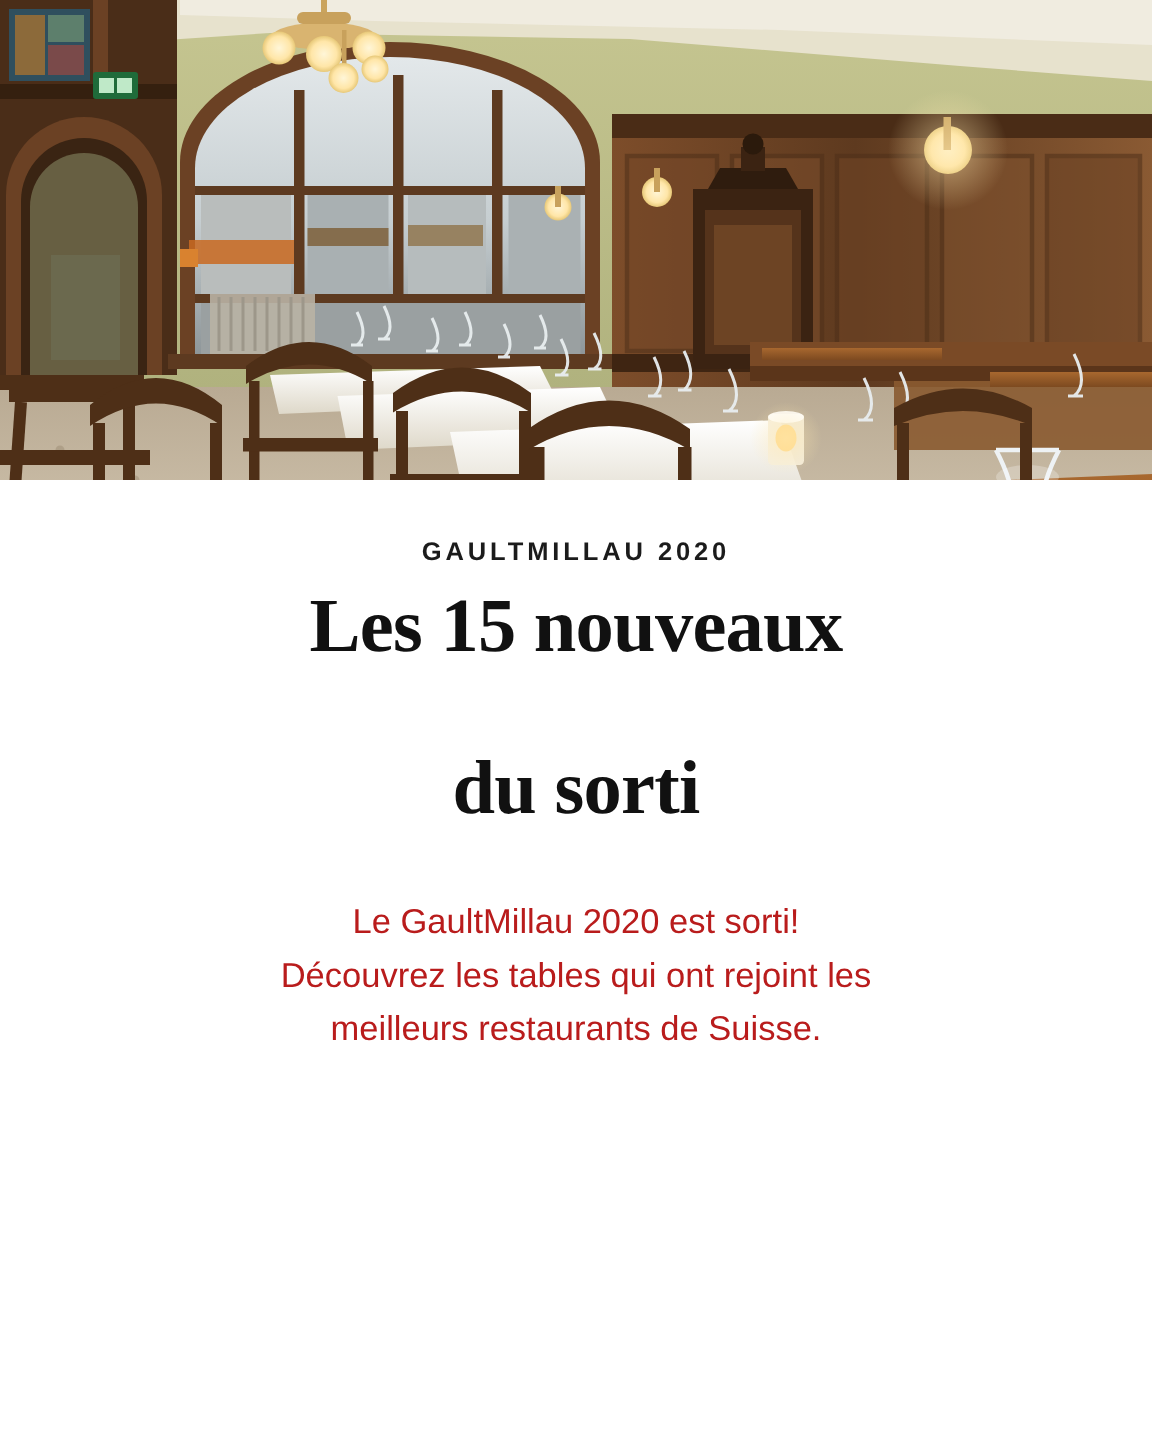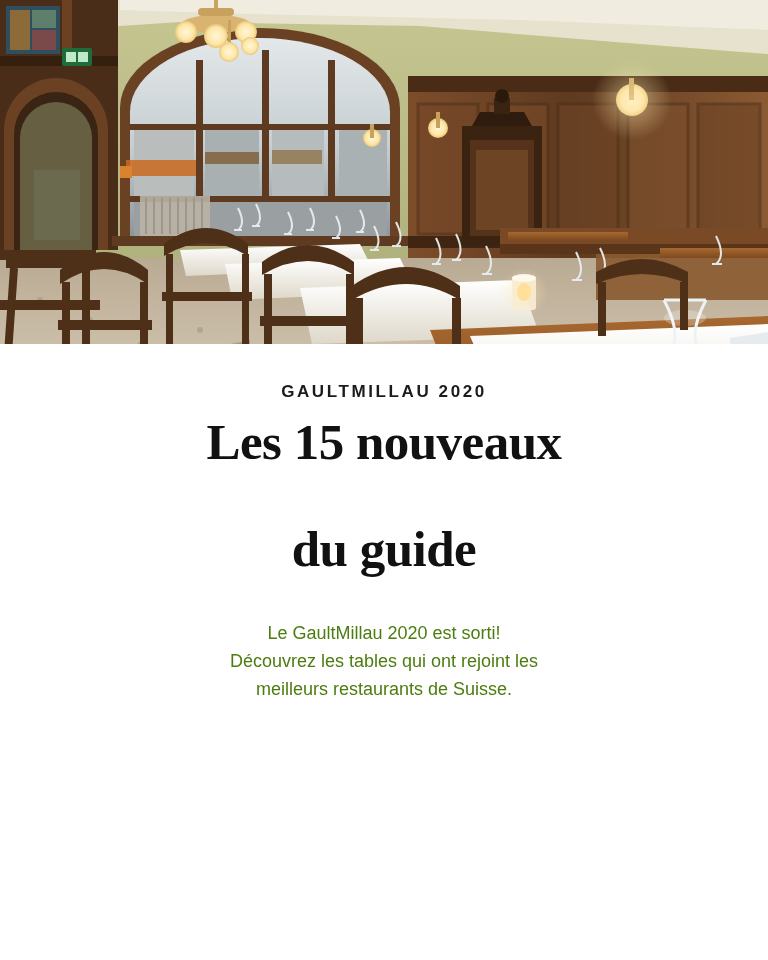--- a/index.html
+++ b/index.html
@@ -60,23 +60,23 @@
     font-weight: 700;
     font-size: 51px;
     line-height: 1.05;
     letter-spacing: -0.5px;
     color: #111111;
     margin: 0 10px 0 10px;
   }
 
   .subhead {
     font-family: "Liberation Sans", sans-serif;
-    font-size: 18px;
+    font-size: 23px;
     line-height: 1.55;
-    color: #4d7c0f;
+    color: #b91c1c;
     margin: 44px 14px 0 14px;
     font-weight: 400;
   }
 </style>
 </head>
 <body>
 
 <div class="card">
 
   <div class="photo">
@@ -339,21 +339,21 @@
     </svg>
   </div>
 
   <div class="text-block">
 
     <div class="kicker">GAULTMILLAU 2020</div>
 
     <h1 class="headline">
       <span>Les 15 nouveaux</span><br>
       <br>
-      <span>du guide</span>
+      <span>du sorti</span>
     </h1>
 
     <p class="subhead">
       <span>Le GaultMillau 2020 est sorti!</span><br>
       <span>Découvrez les tables qui ont rejoint les</span><br>
       <span>meilleurs restaurants de Suisse.</span>
     </p>
 
   </div>
 </div>

